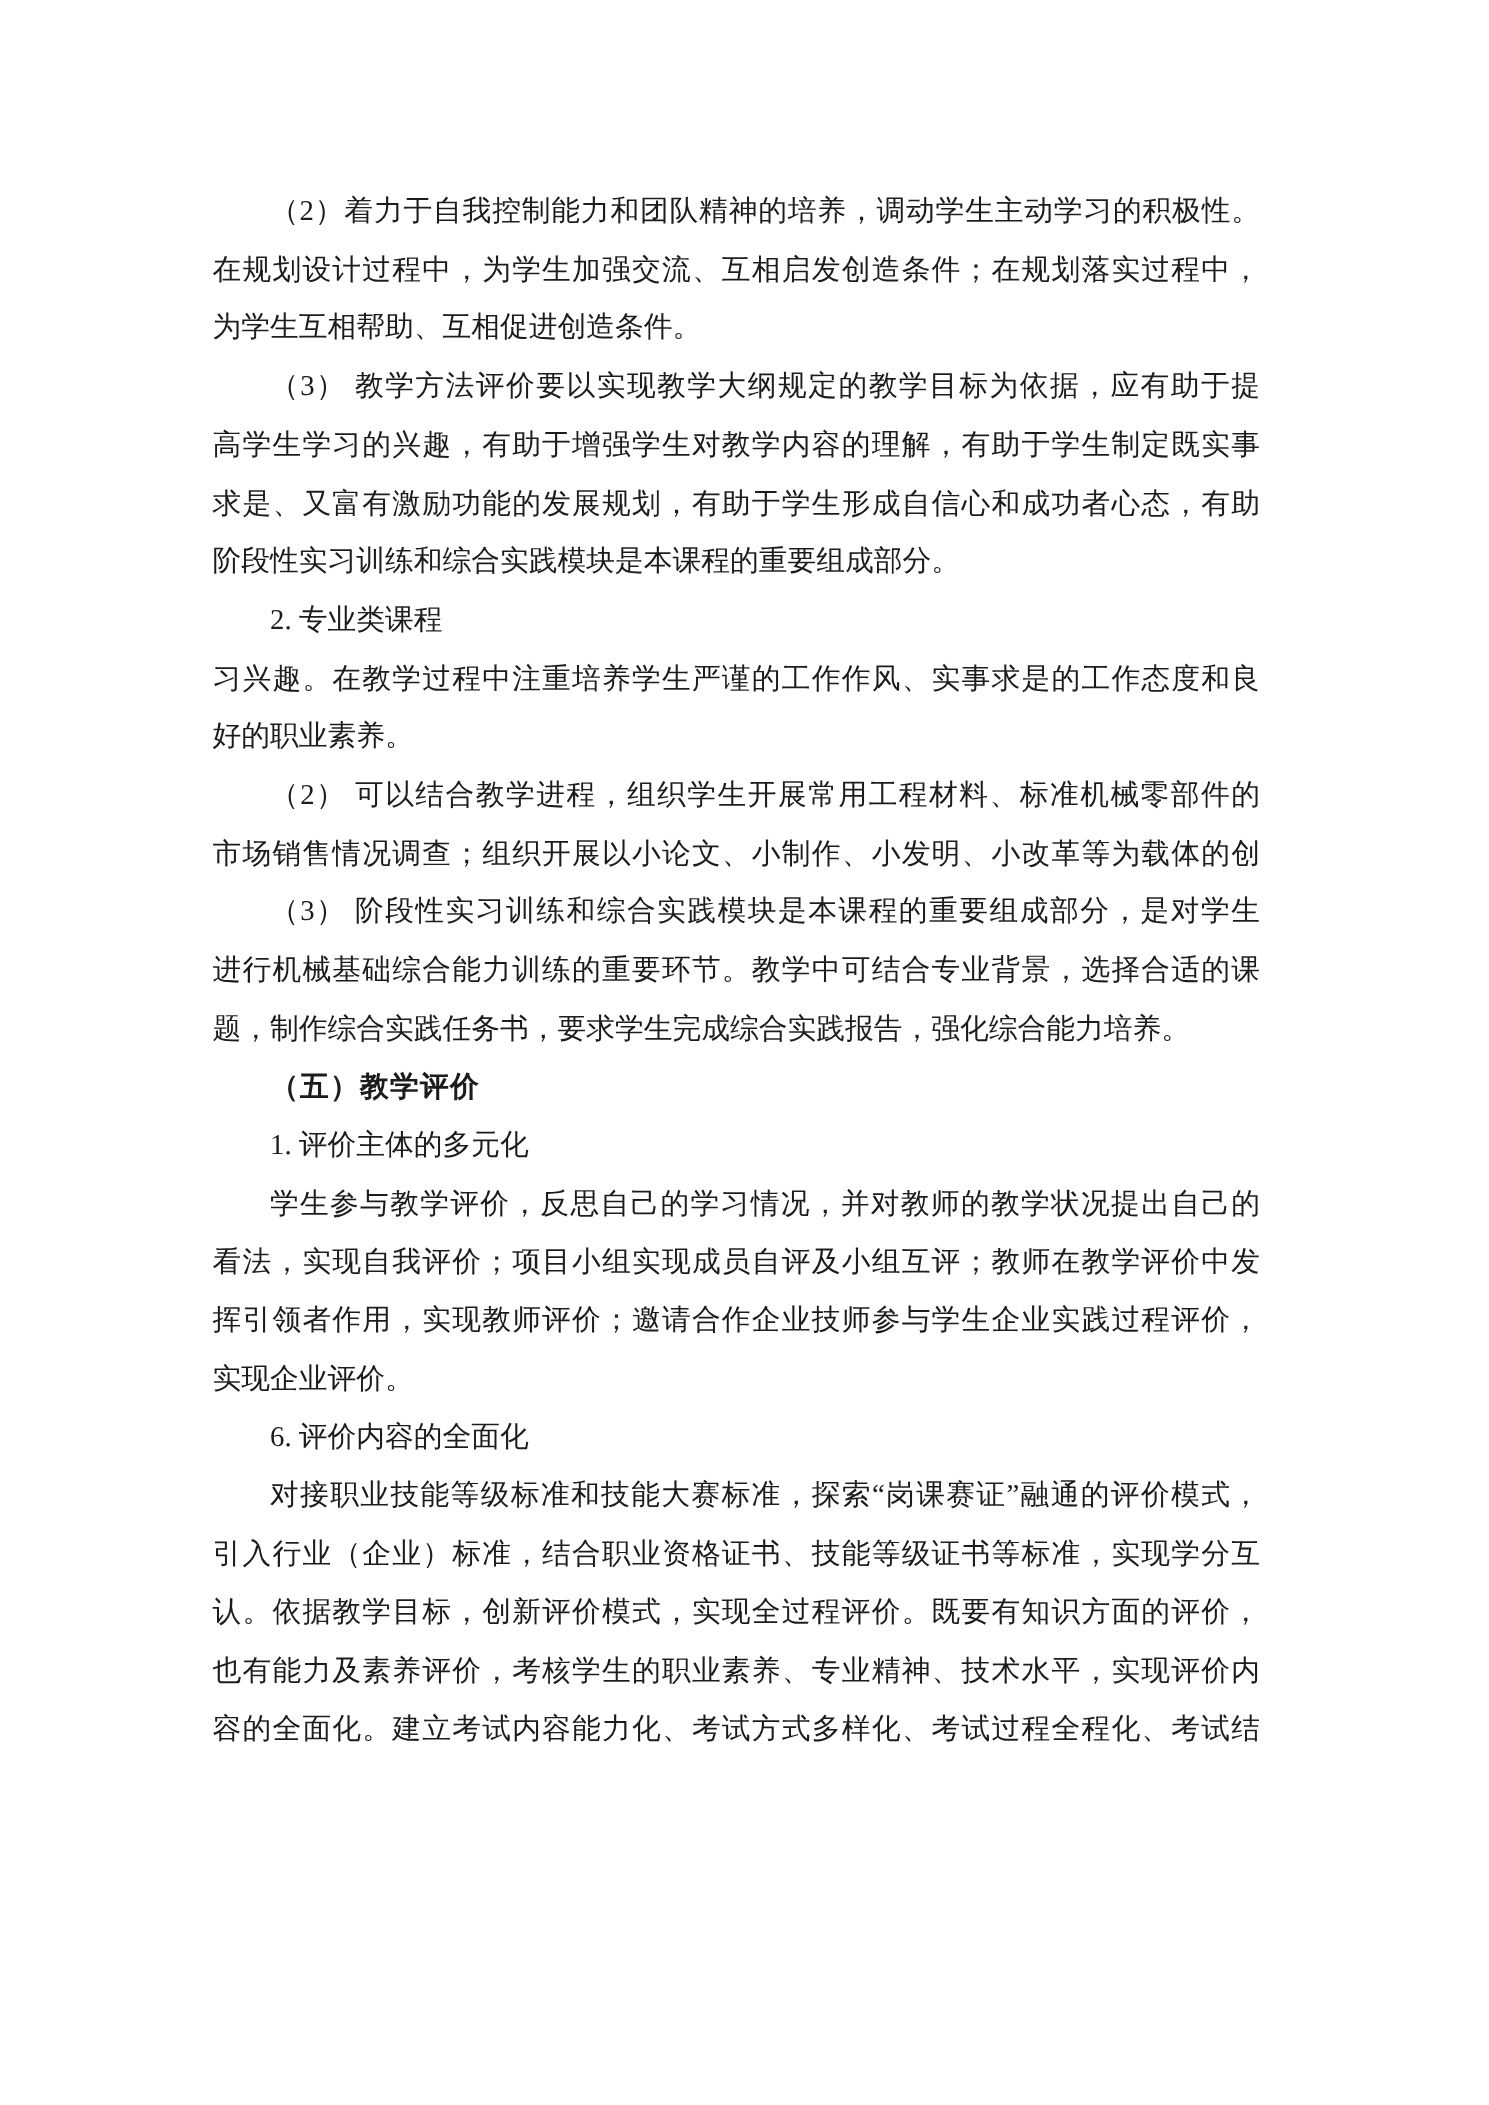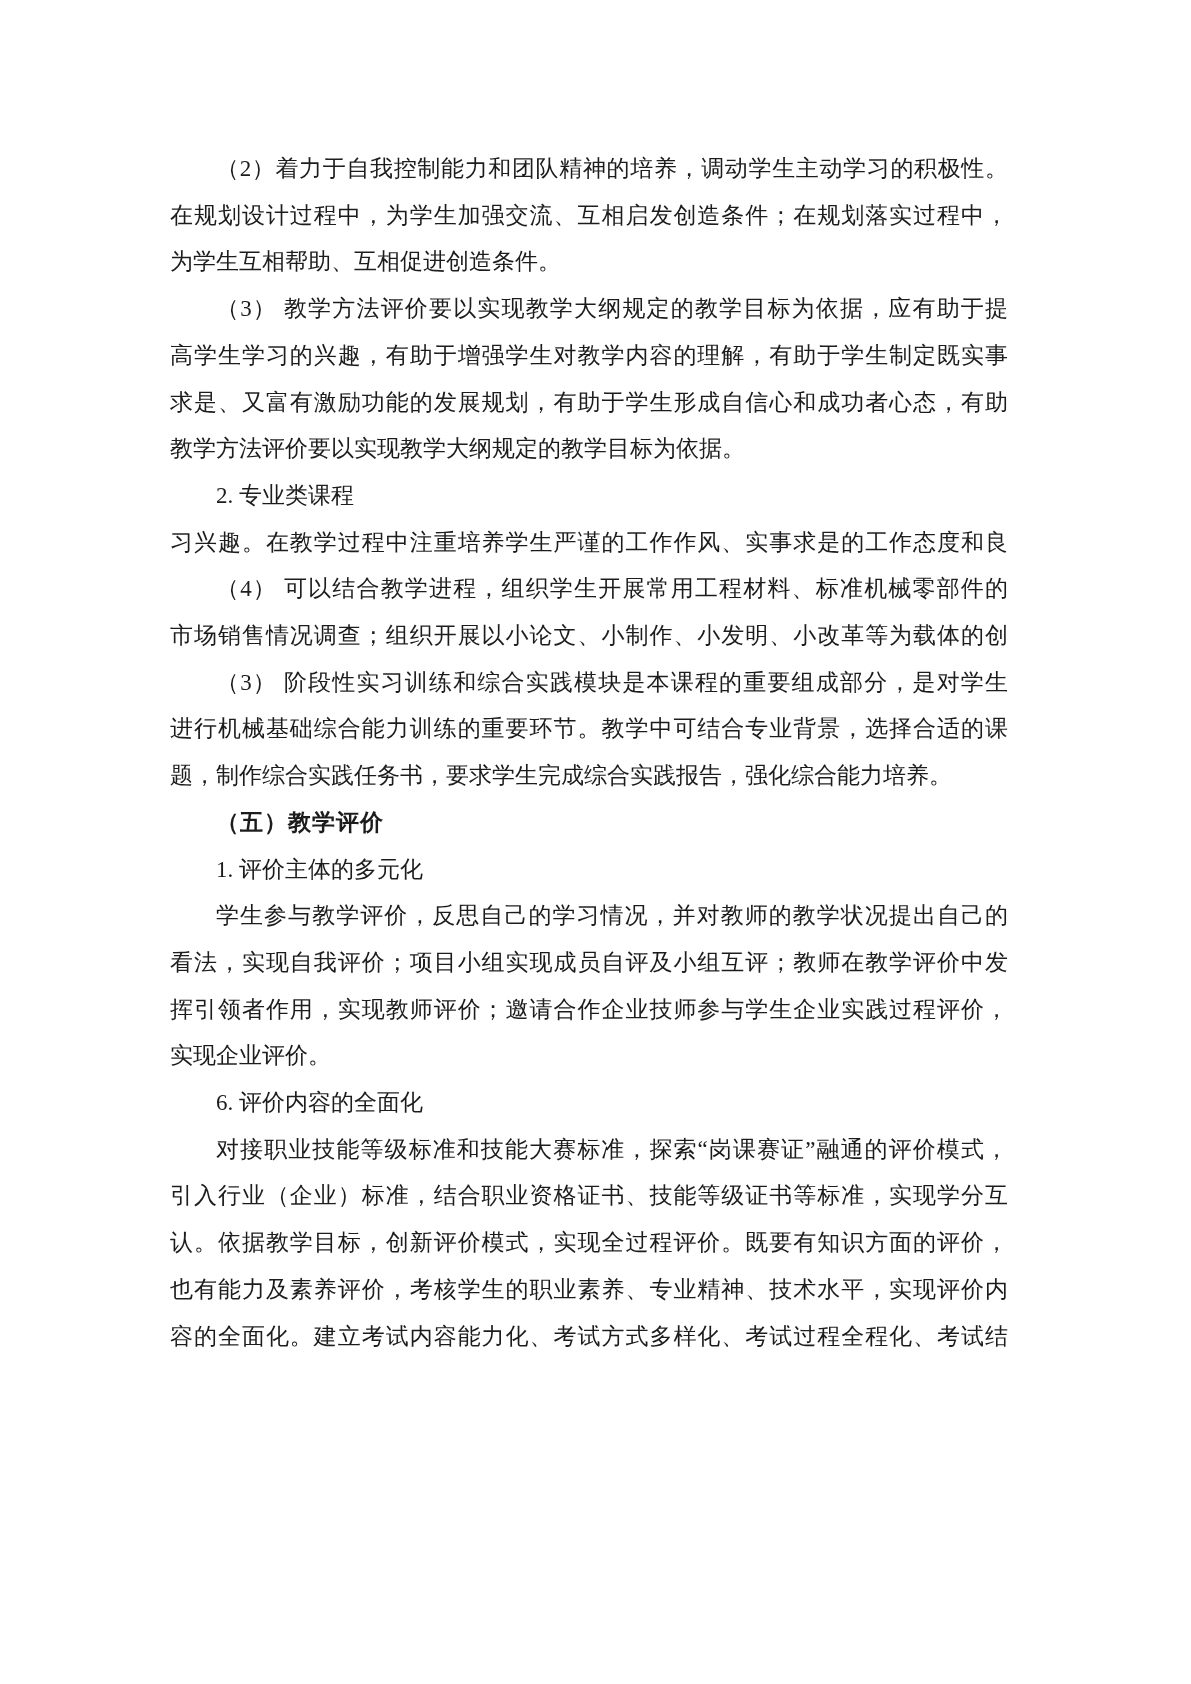--- a/index.html
+++ b/index.html
@@ -54,30 +54,31 @@
   <div class="content">
       <div class="paragraph body">
         <div class="line indent fill">（2）着力于自我控制能力和团队精神的培养，调动学生主动学习的积极性。</div>
         <div class="line fill">在规划设计过程中，为学生加强交流、互相启发创造条件；在规划落实过程中，</div>
         <div class="line">为学生互相帮助、互相促进创造条件。</div>
       </div>
       <div class="paragraph body">
         <div class="line indent fill">（3） 教学方法评价要以实现教学大纲规定的教学目标为依据，应有助于提</div>
         <div class="line fill">高学生学习的兴趣，有助于增强学生对教学内容的理解，有助于学生制定既实事</div>
         <div class="line fill">求是、又富有激励功能的发展规划，有助于学生形成自信心和成功者心态，有助</div>
-        <div class="line">教学方法评价要以实现教学大纲规定的教学目标为依据。</div>
+        <div class="line">阶段性实习训练和综合实践模块是本课程的重要组成部分。</div>
       </div>
       <div class="paragraph body">
         <div class="line indent">2. 专业类课程</div>
       </div>
       <div class="paragraph body">
         <div class="line fill">习兴趣。在教学过程中注重培养学生严谨的工作作风、实事求是的工作态度和良</div>
+        <div class="line">好的职业素养。</div>
       </div>
       <div class="paragraph body">
-        <div class="line indent fill">（4） 可以结合教学进程，组织学生开展常用工程材料、标准机械零部件的</div>
+        <div class="line indent fill">（2） 可以结合教学进程，组织学生开展常用工程材料、标准机械零部件的</div>
         <div class="line fill">市场销售情况调查；组织开展以小论文、小制作、小发明、小改革等为载体的创</div>
       </div>
       <div class="paragraph body">
         <div class="line indent fill">（3） 阶段性实习训练和综合实践模块是本课程的重要组成部分，是对学生</div>
         <div class="line fill">进行机械基础综合能力训练的重要环节。教学中可结合专业背景，选择合适的课</div>
         <div class="line">题，制作综合实践任务书，要求学生完成综合实践报告，强化综合能力培养。</div>
       </div>
       <div class="paragraph heading">
         <div class="line indent">（五）教学评价</div>
       </div>

